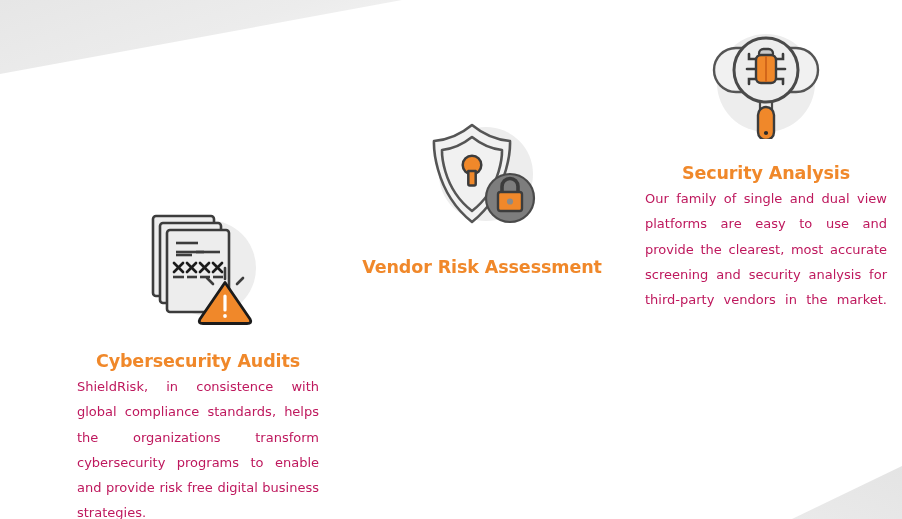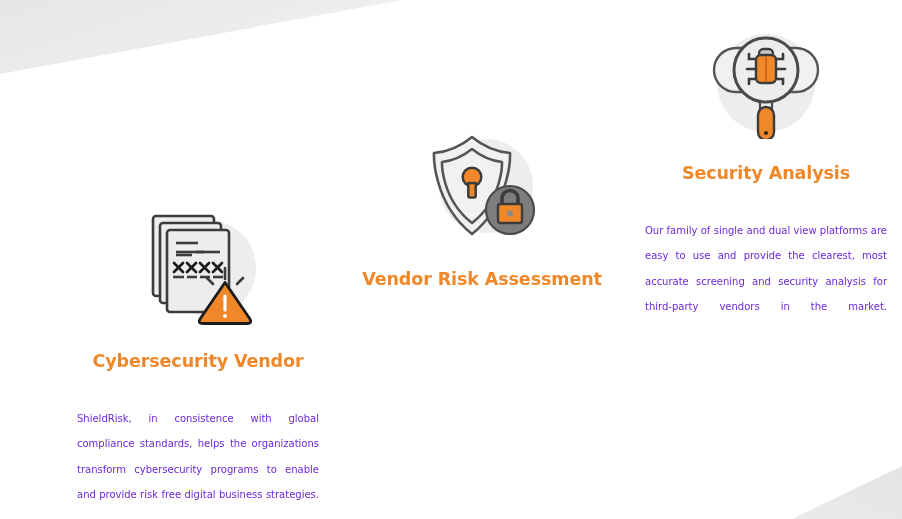--- a/index.html
+++ b/index.html
@@ -30,21 +30,21 @@
     pointer-events: none;
   }
 
   
   .col {
     position: absolute;
     width: 280px;
     text-align: center;
   }
   #col-1 { left: 58px;  top: 206px; }
-  #col-2 { left: 342px; top: 124px; }
+  #col-2 { left: 342px; top: 112px; }
   #col-3 { left: 626px; top: 18px;  }
 
   .icon-wrap {
     width: 280px;
     height: 124px;
     display: flex;
     align-items: center;
     justify-content: center;
     margin: 0 auto;
   }
@@ -54,24 +54,24 @@
     font-weight: bold;
     color: #f0882a;
     letter-spacing: -0.1px;
     margin: 20px 0 0 0;
     line-height: 22px;
     font-family: "DejaVu Sans", "Liberation Sans", sans-serif;
   }
 
   .card-body {
     width: 242px;
-    margin: 34px auto 0 auto;
-    font-size: 10px;
+    margin: 2px auto 0 auto;
+    font-size: 13px;
     line-height: 25.3px;
-    color: #6d28d9;
+    color: #be185d;
     text-align: justify;
     text-justify: inter-word;
     font-family: "DejaVu Sans", "Liberation Sans", sans-serif;
   }
   
   .card-body::after {
     content: "";
     display: inline-block;
     width: 100%;
   }
@@ -141,21 +141,21 @@
           <line x1="73" y1="69" x2="79" y2="75"></line>
           <line x1="109" y1="69" x2="103" y2="75"></line>
         </g>
 
         <path d="M91 73.5 L116 110 Q118.5 114.5 113 114.5 L69 114.5 Q63.5 114.5 66 110 Z" fill="#f0882a" stroke="#1b1b1b" stroke-width="2.8" stroke-linejoin="round"></path>
         <line x1="91" y1="87" x2="91" y2="101" stroke="#ffffff" stroke-width="3.2" stroke-linecap="round"></line>
         <circle cx="91" cy="107" r="1.9" fill="#ffffff"></circle>
       </svg>
     </div>
 
-    <h3 class="card-title">Cybersecurity Vendor</h3>
+    <h3 class="card-title">Cybersecurity Audits</h3>
     <p class="card-body">ShieldRisk, in consistence with global compliance standards, helps the organizations transform cybersecurity programs to enable and provide risk free digital business strategies.</p>
   </div>
 
   <div class="col" id="col-2">
 
     <div class="icon-wrap">
       <svg width="116" height="112" viewBox="0 0 116 112" xmlns="http://www.w3.org/2000/svg">
 
         <circle cx="62" cy="56" r="47" fill="#ededed"></circle>
 

